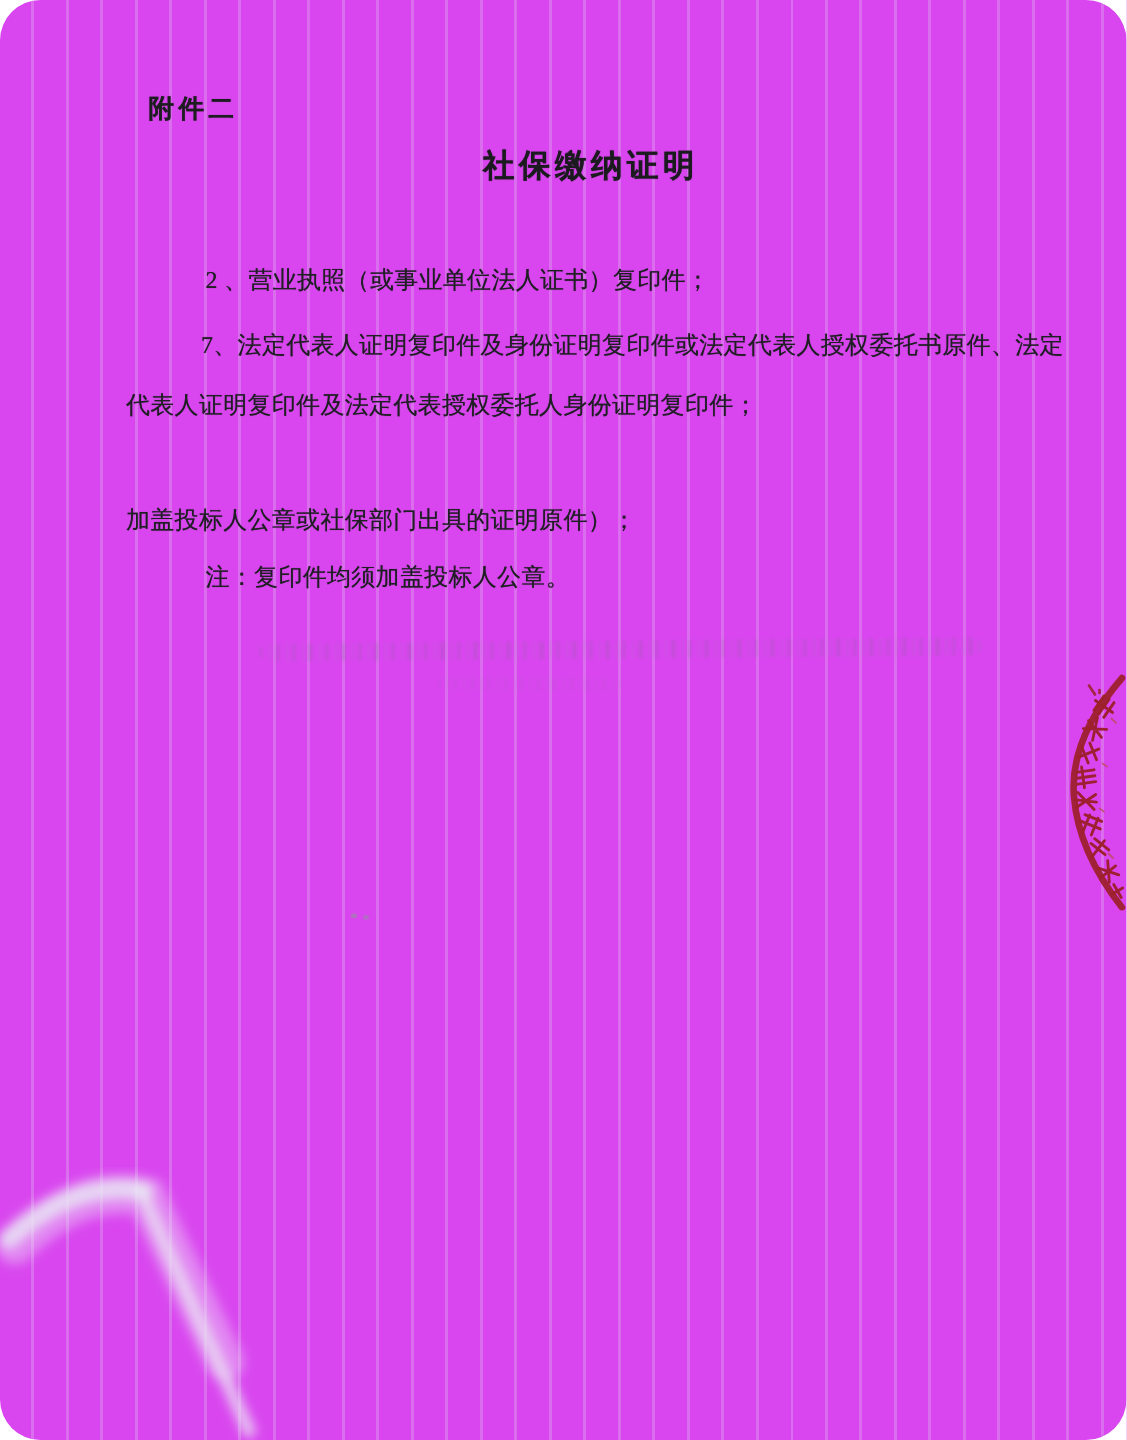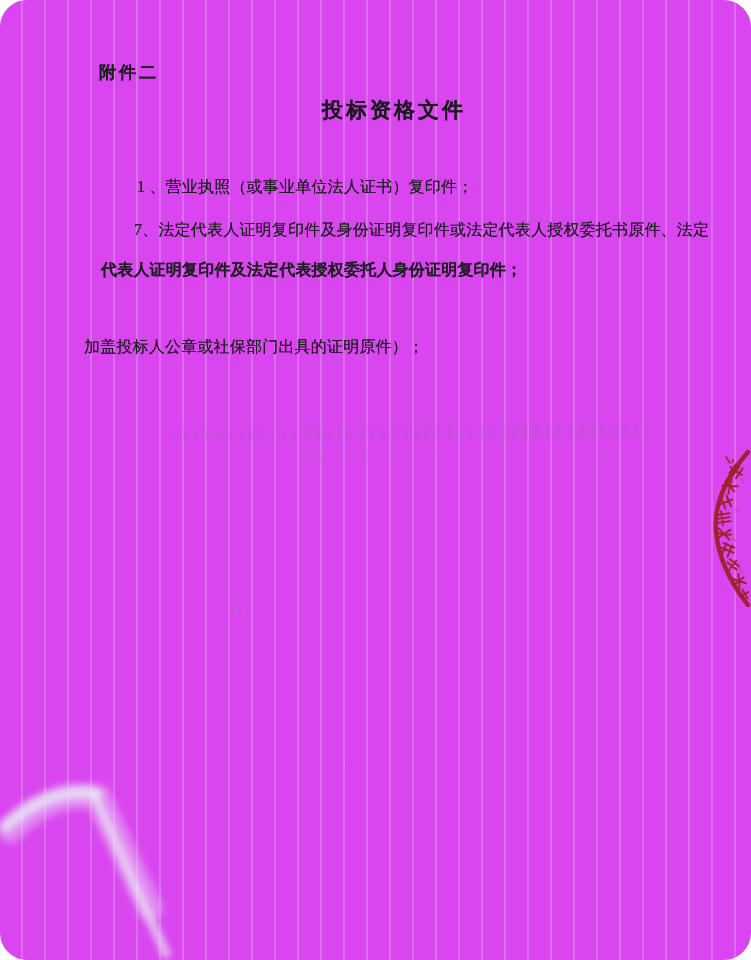--- a/index.html
+++ b/index.html
@@ -34,21 +34,21 @@
     text-shadow:0 0 .6px rgba(20,20,25,.85);
   }
   .line{
     position:absolute;
     font-size:16px;color:#1e1e23;
     letter-spacing:.2px;white-space:nowrap;
     text-shadow:0 0 .5px rgba(30,30,35,.75);
   }
   .l0{left:137px;top:177px;}
   .l1{left:134px;top:220px;}
-  .l2{left:101px; top:260px;font-weight:bold;}
+  .l2{left:84px; top:260px;}
   .l3{left:134px;top:298px;}
   .l4{left:84px; top:337px;}
   .l5{left:137px;top:375px;}
   
   .smudge{
     position:absolute;border-radius:6px;pointer-events:none;
     background:repeating-linear-gradient(90deg,
       rgba(100,112,118,.40) 0 2px,
       rgba(0,0,0,0) 2px 6px,
       rgba(128,140,146,.24) 6px 8px,
@@ -65,26 +65,27 @@
 </style>
 </head>
 <body>
 
 <div class="page">
 
   <div class="scan-stripes"></div>
 
   <div class="attachment">附件二</div>
 
-  <h1 class="title">投标资格文件</h1>
+  <h1 class="title">社保缴纳证明</h1>
 
-  <div class="line l0">1 、营业执照（或事业单位法人证书）复印件；</div>
+  <div class="line l0">2 、营业执照（或事业单位法人证书）复印件；</div>
   <div class="line l1">7、法定代表人证明复印件及身份证明复印件或法定代表人授权委托书原件、法定</div>
   <div class="line l2">代表人证明复印件及法定代表授权委托人身份证明复印件；</div>
   <div class="line l4">加盖投标人公章或社保部门出具的证明原件）；</div>
+  <div class="line l5">注：复印件均须加盖投标人公章。</div>
 
   <div class="smudge smudge-a"></div>
   <div class="smudge smudge-b"></div>
   <div class="speck speck-1"></div>
   <div class="speck speck-2"></div>
 
   <svg class="seal-svg" width="52" height="158" viewBox="0 0 52 158">
     <defs>
       <filter id="soft">
           <feGaussianBlur stdDeviation="0.45"></feGaussianBlur>

